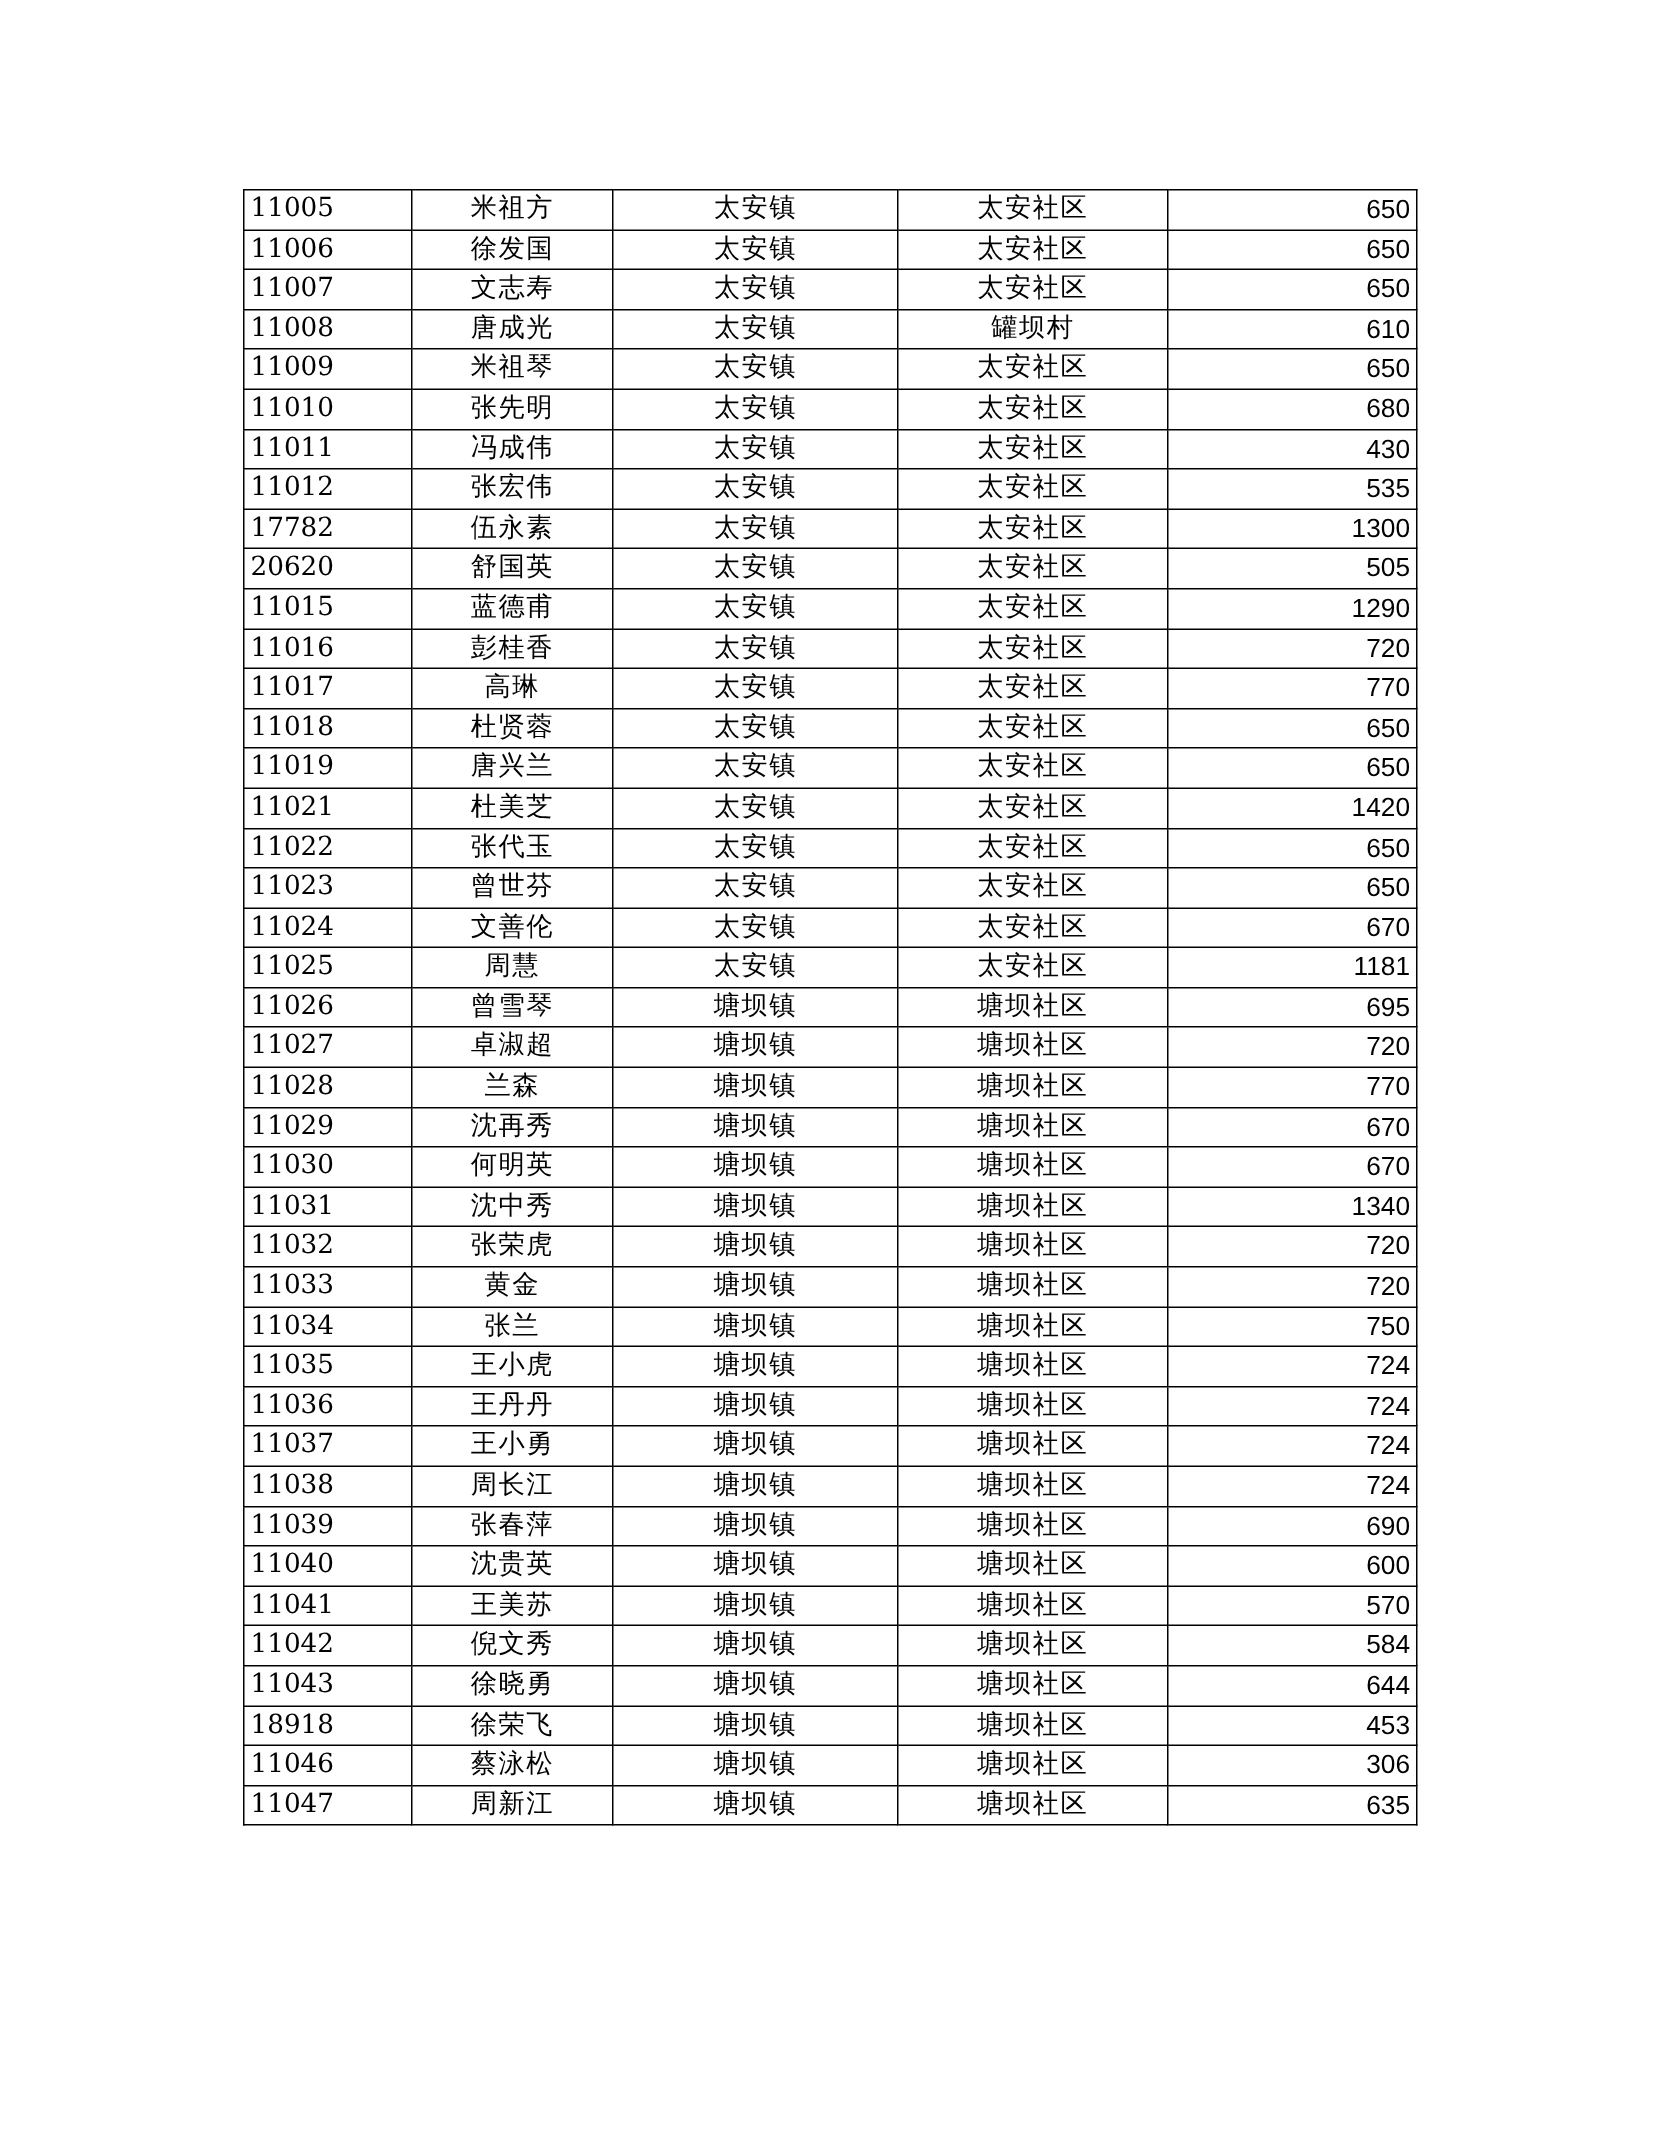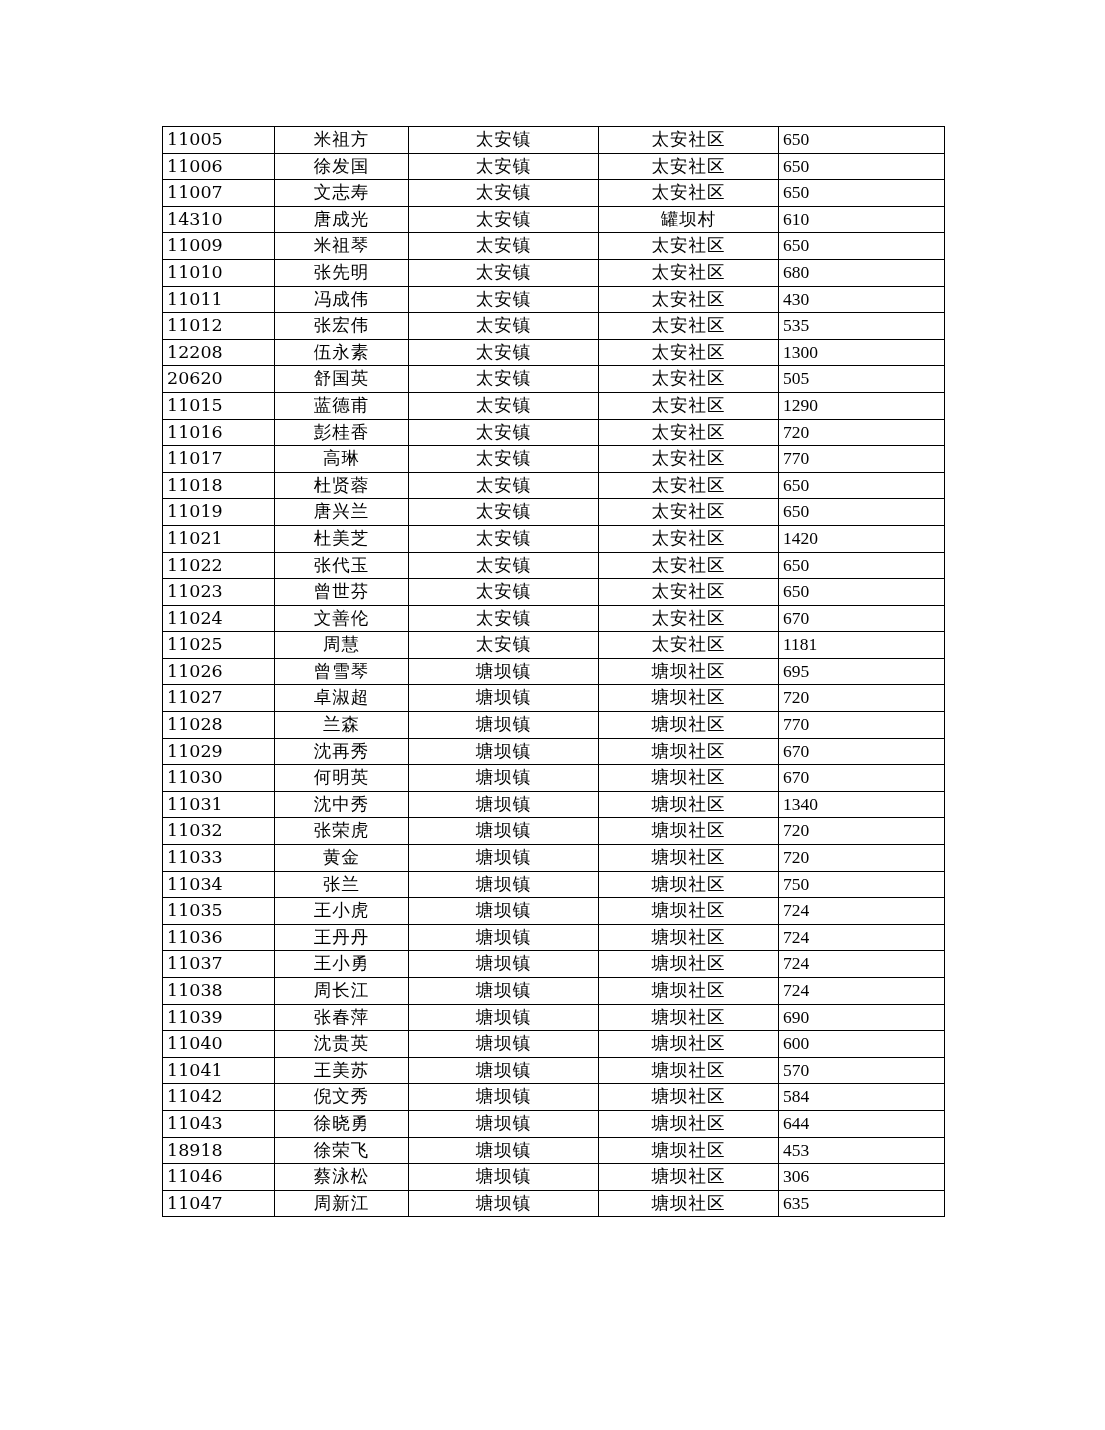--- a/index.html
+++ b/index.html
@@ -46,22 +46,22 @@
   td.id {
     text-align: left;
     padding-left: 8px;
     font-family: "DejaVu Serif", "Liberation Serif", serif;
   }
   td.name, td.town, td.comm {
     text-align: center;
     letter-spacing: 1px;
   }
   td.amt {
-    text-align: left;
-    font-family: Liberation Serif, serif;
+    text-align: right;
+    font-family: Liberation Sans, sans-serif;
     margin-left: 44px;
   }
 </style>
 </head>
 <body>
 
 <div class="page">
   <div class="table-wrap">
     <table class="data">
       <colgroup>
@@ -87,21 +87,21 @@
             <td class="amt">650</td>
           </tr>
           <tr>
             <td class="id">11007</td>
             <td class="name">文志寿</td>
             <td class="town">太安镇</td>
             <td class="comm">太安社区</td>
             <td class="amt">650</td>
           </tr>
           <tr>
-            <td class="id">14310</td>
+            <td class="id">11008</td>
             <td class="name">唐成光</td>
             <td class="town">太安镇</td>
             <td class="comm">罐坝村</td>
             <td class="amt">610</td>
           </tr>
           <tr>
             <td class="id">11009</td>
             <td class="name">米祖琴</td>
             <td class="town">太安镇</td>
             <td class="comm">太安社区</td>
@@ -122,21 +122,21 @@
             <td class="amt">430</td>
           </tr>
           <tr>
             <td class="id">11012</td>
             <td class="name">张宏伟</td>
             <td class="town">太安镇</td>
             <td class="comm">太安社区</td>
             <td class="amt">535</td>
           </tr>
           <tr>
-            <td class="id">12208</td>
+            <td class="id">17782</td>
             <td class="name">伍永素</td>
             <td class="town">太安镇</td>
             <td class="comm">太安社区</td>
             <td class="amt">1300</td>
           </tr>
           <tr>
             <td class="id">20620</td>
             <td class="name">舒国英</td>
             <td class="town">太安镇</td>
             <td class="comm">太安社区</td>

